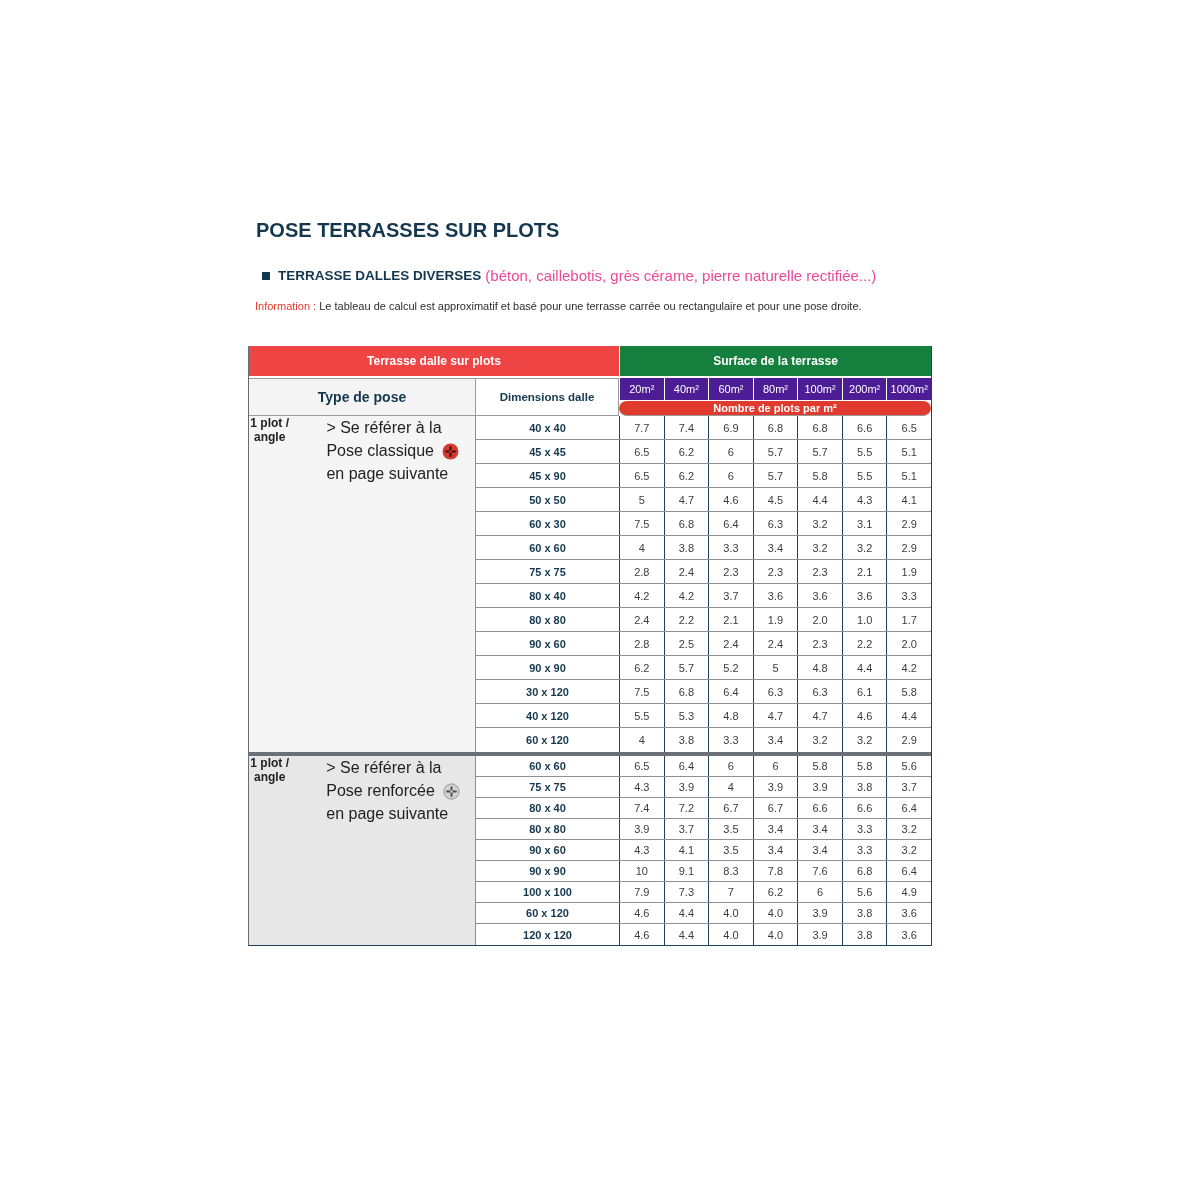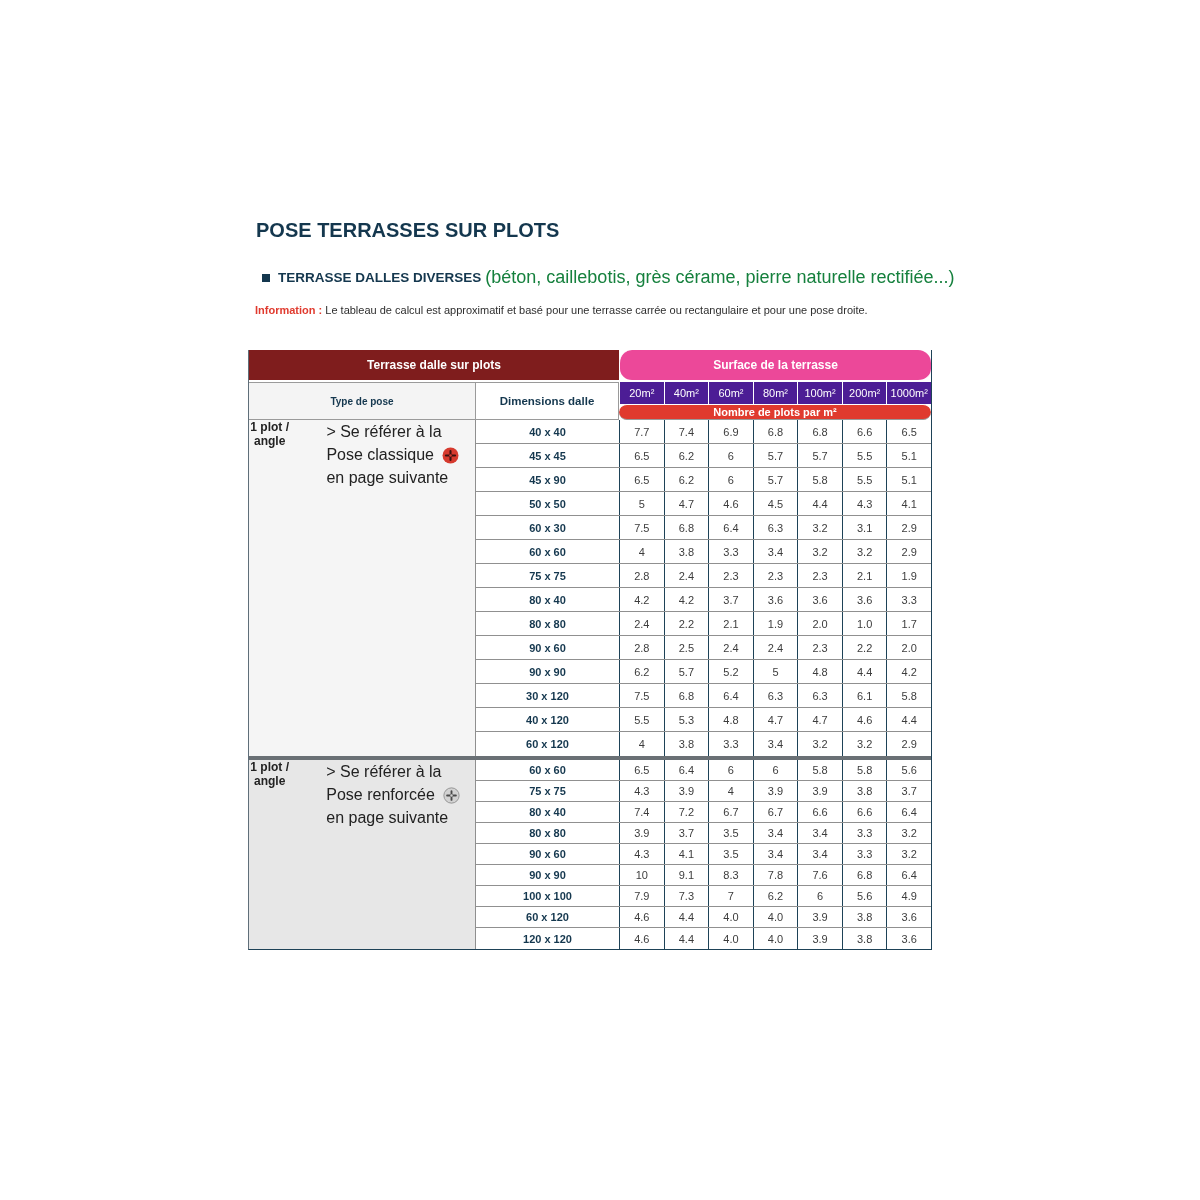--- a/index.html
+++ b/index.html
@@ -7,43 +7,43 @@
               font-family:"Liberation Sans", sans-serif; }
   .content { position:absolute; left:248px; top:217px; width:808px; }
 
   
   .title-block { padding-left:8px; }
   .title-line { font-size:20px; font-weight:bold; color:#14374e; line-height:26px; }
 
   .section-heading { margin-top:24px; padding-left:14px; display:flex; align-items:center; }
   .bullet-square { width:8px; height:8px; background:#14374e; margin-right:8px; flex:0 0 auto; }
   .section-heading .bold-part { font-size:13.5px; font-weight:bold; color:#14374e; }
-  .section-heading .normal-part { font-size:18px; color:#15803d; margin-left:4px; }
+  .section-heading .normal-part { font-size:15px; color:#ec4899; margin-left:4px; }
 
   .info-line { margin-top:16px; padding-left:7px; font-size:11px; color:#2e2e2e; }
-  .info-label { color:#e03a2e; font-weight:bold; }
+  .info-label { color:#e03a2e; font-weight:normal; }
 
   
   .plot-table { margin-top:34px; width:684px;
                 border-left:1px solid #5f6e79; border-right:1px solid #1e4257;
                 border-bottom:1px solid #1e4257; }
 
   .thead { display:grid; grid-template-columns:227px 143px repeat(7,1fr);
            grid-template-rows:32px 22px 16px; }
-  .h-left   { grid-column:1/3; grid-row:1; background:#7f1d1d; color:#fff;
+  .h-left   { grid-column:1/3; grid-row:1; background:#ef4444; color:#fff;
               display:flex; align-items:center; justify-content:center;
               font-size:12px; font-weight:bold; border-bottom:2px solid #fff; }
-  .h-right  { grid-column:3/10; grid-row:1; background:#ec4899; color:#fff;
+  .h-right  { grid-column:3/10; grid-row:1; background:#15803d; color:#fff;
               display:flex; align-items:center; justify-content:center;
               font-size:12px; font-weight:bold;
-              border-bottom:2px solid #fff; border-left:1px solid #fff;border-radius:13px; }
+              border-bottom:2px solid #fff; border-left:1px solid #fff; }
   .h-type   { grid-column:1; grid-row:2/4; background:#f4f4f4;
               border:1px solid #9a9a9a; border-left:none;
               display:flex; align-items:center; justify-content:center;
-              font-size:10px; font-weight:bold; color:#14374e; }
+              font-size:14px; font-weight:bold; color:#14374e; }
   .h-dim    { grid-column:2; grid-row:2/4; background:#ffffff;
               border:1px solid #9a9a9a; border-left:none;
               display:flex; align-items:center; justify-content:center;
               font-size:11.5px; font-weight:bold; color:#14374e; }
   .h-m2     { grid-row:2; background:#4c1d95; color:#fff;
               display:flex; align-items:center; justify-content:center;
               font-size:11px; font-weight:normal; border-left:1px solid #fff; }
   .h-sub    { grid-column:3/10; grid-row:3; background:#e03a2e; color:#fff;
               display:flex; align-items:center; justify-content:center;
               font-size:11px; font-weight:bold; border-top:1px solid #fff;

